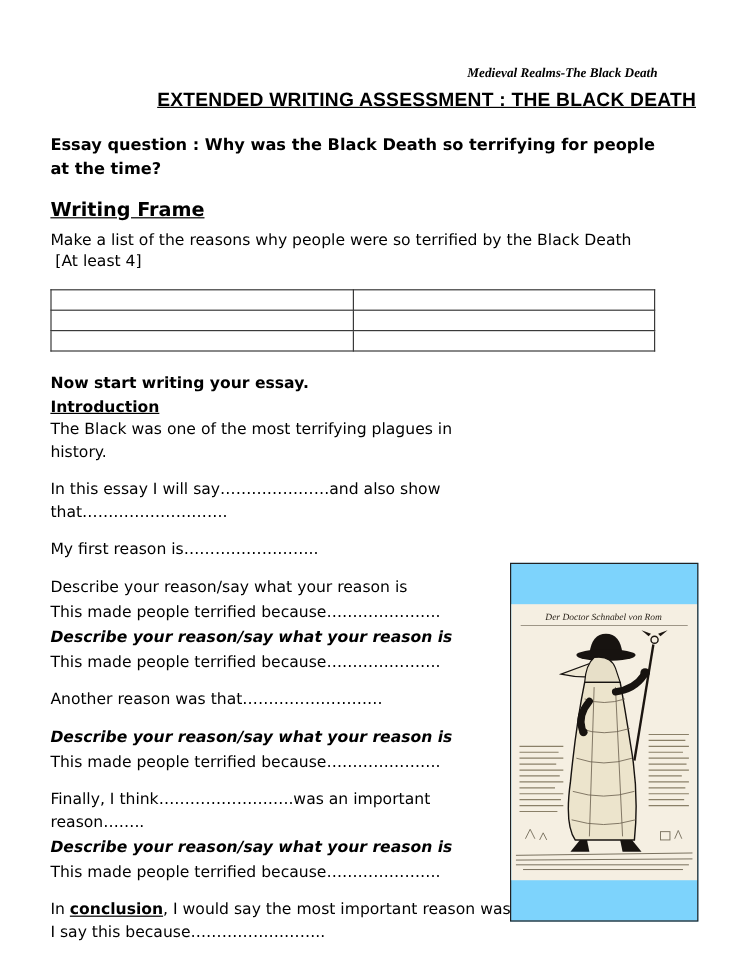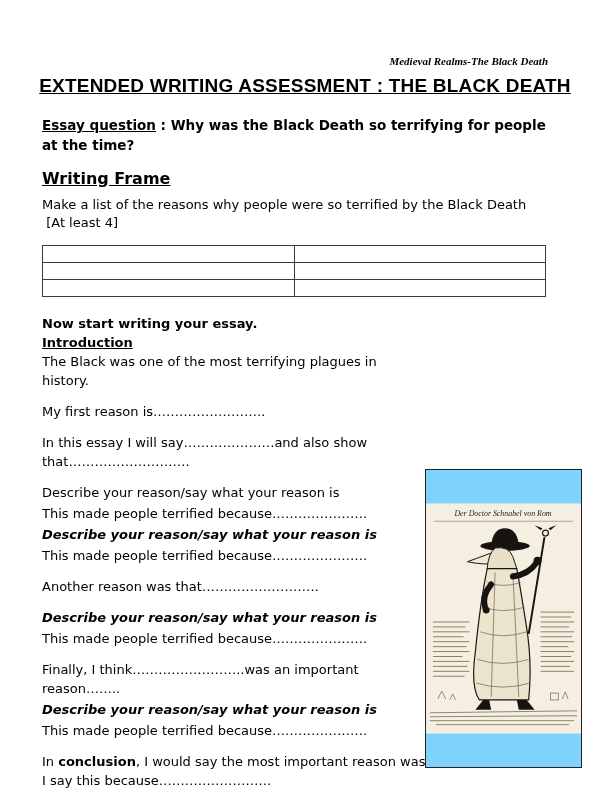--- a/index.html
+++ b/index.html
@@ -1,44 +1,44 @@
 <!DOCTYPE html>
 <html><head>
 <meta charset="utf-8">
 <style>
   html,body{margin:0;padding:0;}
   body{width:610px;height:809px;background:#ffffff;color:#000;font-family:"DejaVu Sans",sans-serif;}
   .page{position:relative;width:610px;height:809px;overflow:hidden;background:#fff;margin-top:37px;}
 
   .corner{position:absolute;top:18px;right:62px;font-family:"Liberation Serif",serif;font-style:italic;font-weight:bold;font-size:11px;}
 
-  .title{margin:38px 30px 0 30px;text-align:center;font-family:"Liberation Sans",sans-serif;font-weight:bold;font-size:19px;text-decoration:underline;letter-spacing:.2px;}
+  .title{margin:38px 30px 0 30px;text-align:right;font-family:"Liberation Sans",sans-serif;font-weight:bold;font-size:16px;text-decoration:underline;letter-spacing:.2px;}
 
   .content{padding:0 42px;}
 
   .essay-q{margin-top:18px;font-weight:bold;font-size:13.5px;line-height:20px;max-width:508px;}
-  .u{text-decoration:underline;}
+  .u{}
 
   .wf-heading{margin-top:12px;text-align:left;font-weight:bold;font-size:16px;}
   .wf-heading .u{text-decoration:underline;}
 
   .instruction{margin-top:8px;font-size:13px;line-height:18px;white-space:pre-wrap;max-width:510px;}
 
   table.frame{margin-top:3px;border-collapse:collapse;width:504px;table-layout:fixed;}
   table.frame td{border:1px solid #3a3a3a;height:14px;width:50%;}
 
   .start-heading{margin-top:18px;font-weight:bold;font-size:13px;line-height:17px;}
   .intro-heading{margin-top:1px;font-weight:bold;font-size:13px;line-height:17px;text-decoration:underline;display:inline-block;}
 
   .essay-body{margin-top:1px;}
   .para{font-size:13px;line-height:19px;white-space:pre-wrap;margin:0 0 12px 0;max-width:380px;}
   .para.wide{max-width:520px;}
   .para.tight{margin-bottom:2px;}
   .para.bi{font-weight:bold;font-style:italic;}
-  .para .bu{font-weight:bold;}
+  .para .bu{font-weight:bold;text-decoration:underline;}
 
   .image-frame{position:absolute;left:425px;top:432px;width:157px;height:299px;border:1px solid #222;background:#7dd3fc;box-sizing:border-box;}
   .image-frame svg{display:block;width:100%;height:100%;}
 
   .page-num{position:absolute;right:62px;bottom:20px;font-size:12.5px;}
   .credit{position:absolute;left:0;right:0;bottom:15px;text-align:center;font-family:"Liberation Serif",serif;font-style:italic;font-weight:bold;font-size:12.5px;}
 </style>
 </head>
 <body>
 
@@ -72,23 +72,23 @@
         <td></td>
       </tr>
     </tbody>
       </table>
 
     <div class="start-heading">Now start writing your essay.</div>
     <div><span class="intro-heading">Introduction</span></div>
 
     <div class="essay-body">
       <p class="para">The Black was one of the most terrifying plagues in history.</p>
-      <p class="para">My first reason is……………………..</p>
       <p class="para">In this essay I will say…………………and also show
 that……………………….</p>
+      <p class="para">My first reason is……………………..</p>
       <p class="para tight">Describe your reason/say what your reason is</p>
       <p class="para tight">This made people terrified because………………….</p>
       <p class="para bi tight">Describe your reason/say what your reason is</p>
       <p class="para">This made people terrified because………………….</p>
       <p class="para">Another reason was that………………………</p>
       <p class="para bi tight">Describe your reason/say what your reason is</p>
       <p class="para">This made people terrified because………………….</p>
       <p class="para tight">Finally, I think……………………..was an important
 reason……..</p>
       <p class="para bi tight">Describe your reason/say what your reason is</p>

